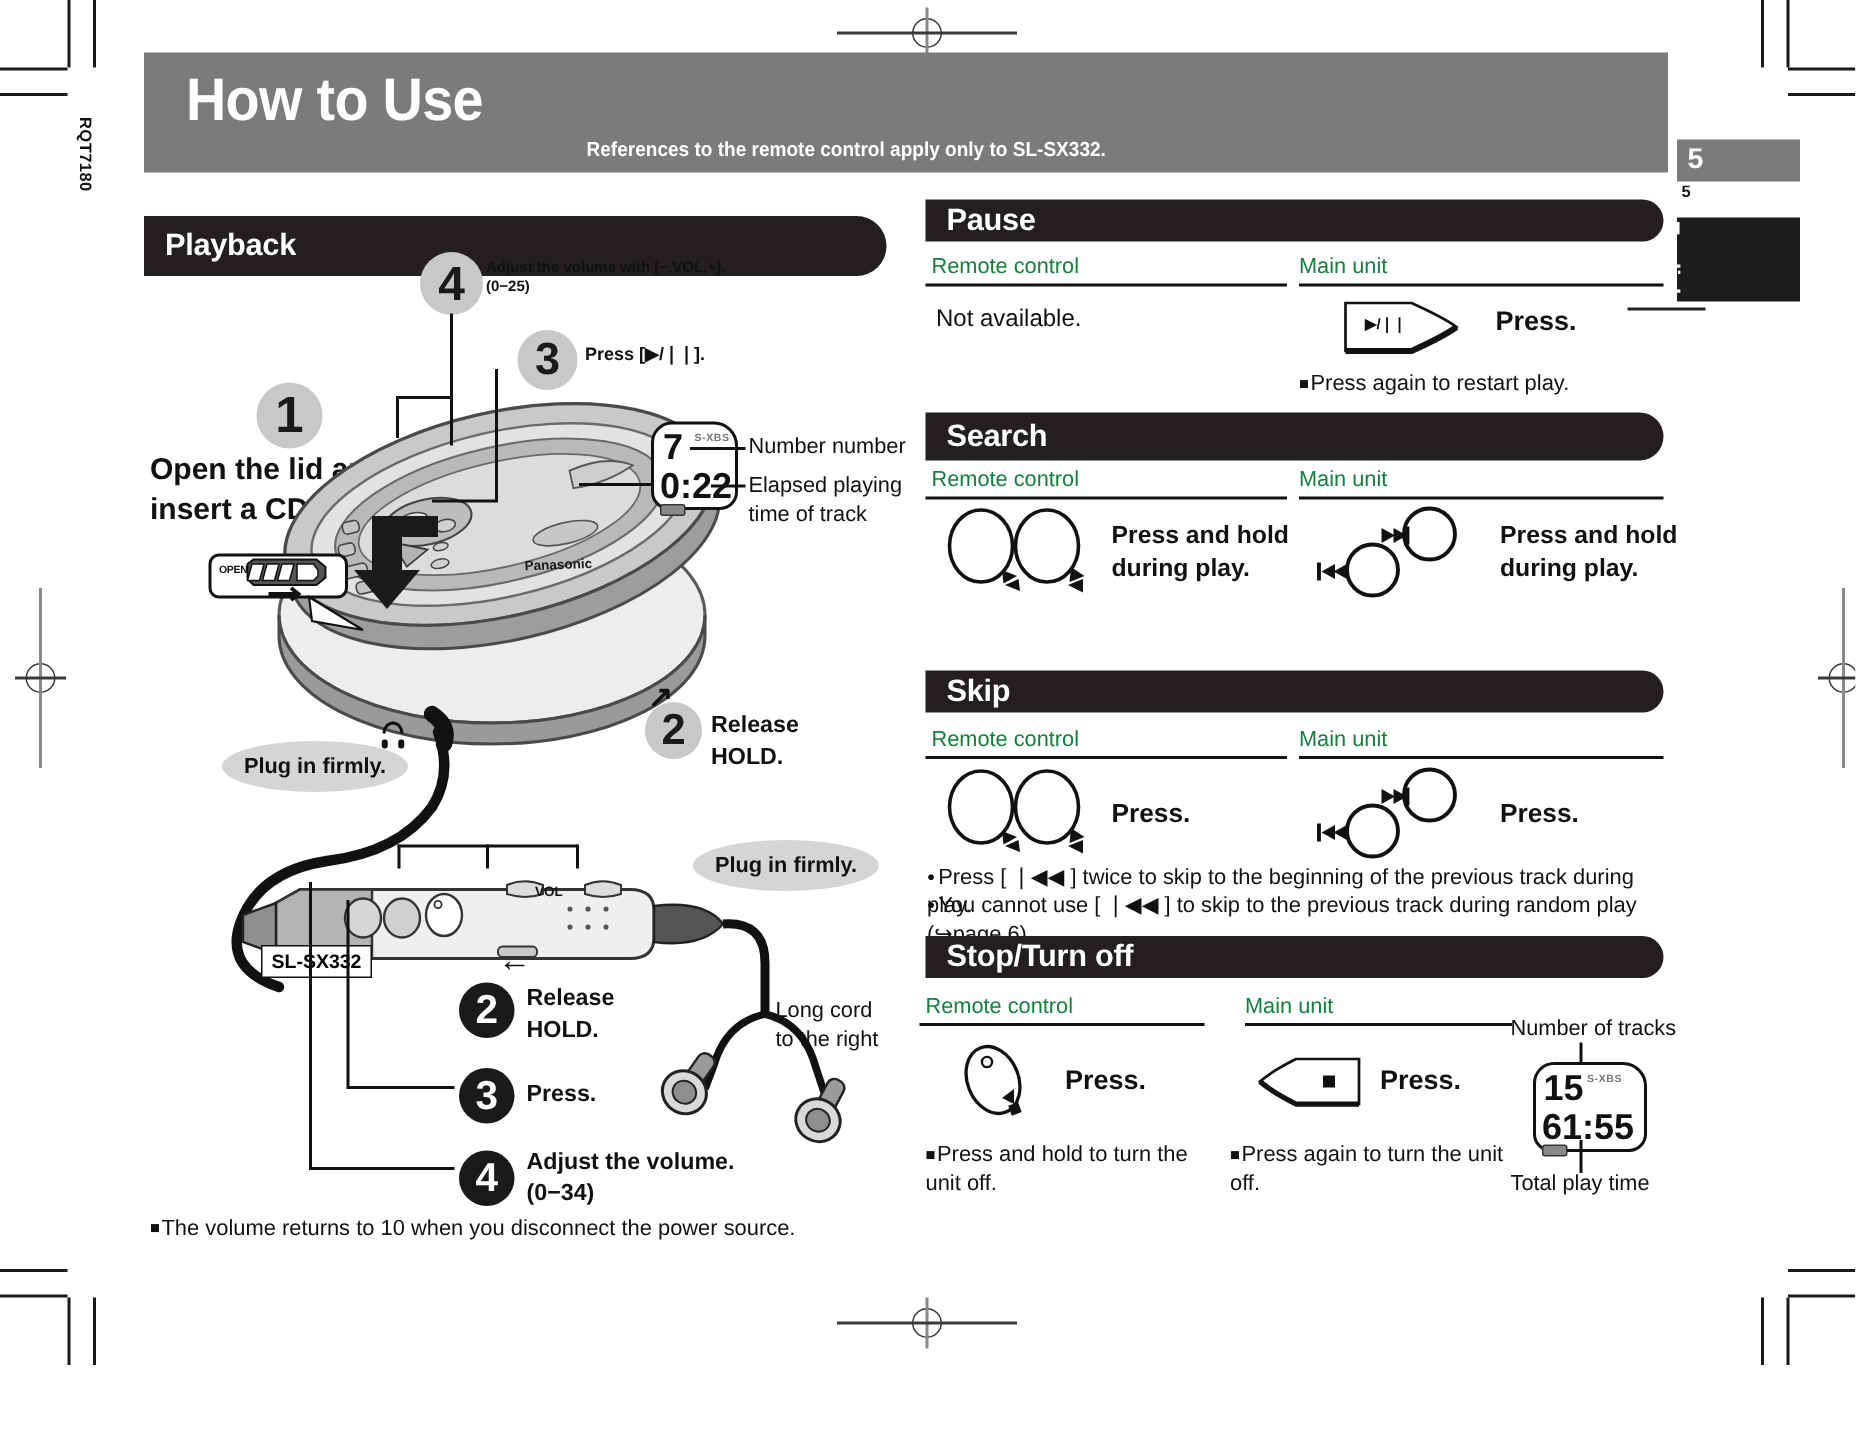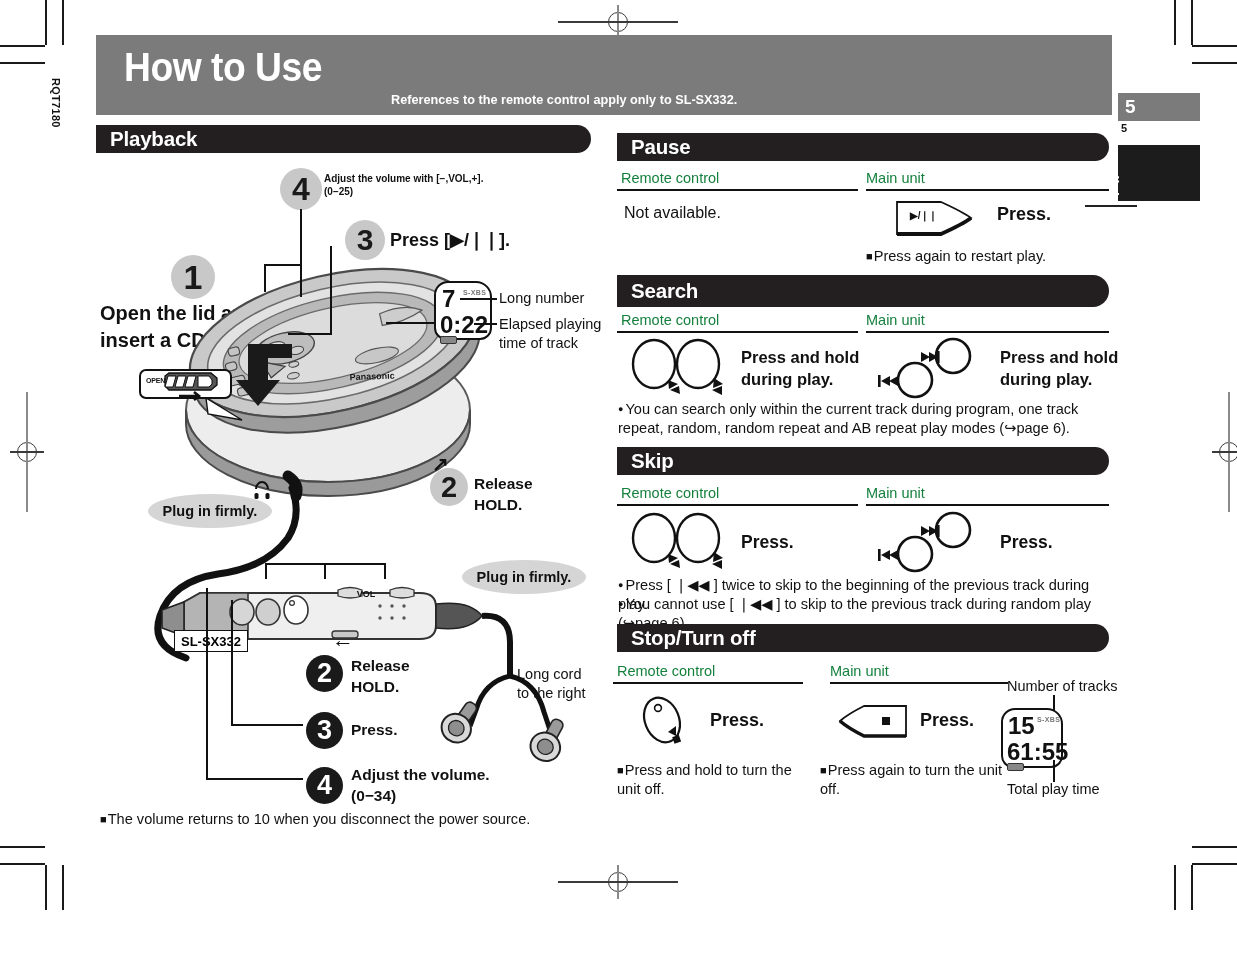--- a/index.html
+++ b/index.html
@@ -189,30 +189,30 @@
   </div>
 
   <div id="rqt">RQT7180</div>
   <div id="pagebox">5</div>
   <div id="pagenum-small">5</div>
   <div id="langtab">
     <span>English</span>
   </div>
   <div id="langline"></div>
 
-  <div class="sectionbar" style="left:96px;top:125px;width:495px;height:28px;">
+  <div class="sectionbar" style="left:96px;top:144px;width:495px;height:40px;">
     <span>Playback</span>
   </div>
 
   <div class="stepnum gray" style="left:280px;top:168px;width:42px;height:42px;font-size:32px;">4</div>
   <div class="t bold" style="left:324px;top:172px;font-size:10px;line-height:1.33;white-space:pre-line;">Adjust the volume with [−,VOL,+].
 (0−25)</div>
 
   <div class="stepnum gray" style="left:345px;top:220px;width:40px;height:40px;font-size:30px;">3</div>
-  <div class="t bold" style="left:390px;top:229px;font-size:18px;">Press [▶/❘❘].</div>
+  <div class="t bold" style="left:390px;top:229px;font-size:12px;">Press [▶/❘❘].</div>
 
   <div class="stepnum gray" style="left:171px;top:255px;width:44px;height:44px;font-size:34px;">1</div>
   <div class="t bold" style="left:100px;top:300px;font-size:20px;line-height:1.35;white-space:pre-line;">Open the lid and
 insert a CD.</div>
 
   <svg style="position:absolute;left:178px;top:235px;" width="330" height="260" viewBox="0 0 330 260">
 
     <ellipse cx="150" cy="175" rx="142" ry="72" fill="#ededed" stroke="#5a5a5a" stroke-width="2"></ellipse>
     <path d="M8,175 a142,72 0 0,0 284,0 l0,14 a142,72 0 0,1 -284,0 z" fill="#9a9a9a" stroke="#4a4a4a" stroke-width="2"></path>
 
@@ -272,21 +272,21 @@
   </svg>
 
   <div class="lcd" style="left:434px;top:281px;width:58px;height:59px;border-radius:14px 16px 12px 12px;">
     <span class="big" style="left:6px;top:2px;">7</span>
     <span class="xbs" style="left:27px;top:6px;">S-XBS</span>
     <span class="big" style="left:4px;top:28px;">0:22</span>
     <span class="batt" style="left:4px;top:53px;"></span>
   </div>
   <div class="leader" style="left:460px;top:298px;width:37px;height:1.6px;"></div>
   <div class="leader" style="left:474px;top:323px;width:23px;height:1.6px;"></div>
-  <div class="t" style="left:499px;top:290px;font-size:14.5px;">Long number</div>
+  <div class="t" style="left:499px;top:290px;font-size:14.5px;">Number number</div>
   <div class="t" style="left:499px;top:315px;font-size:14.5px;line-height:1.3;white-space:pre-line;">Elapsed playing
 time of track</div>
   <div class="leader" style="left:386px;top:322px;width:50px;height:1.6px;"></div>
 
   <div class="leader" style="left:300px;top:209px;width:1.6px;height:88px;"></div>
   <div class="leader" style="left:264px;top:264px;width:38px;height:1.6px;"></div>
   <div class="leader" style="left:264px;top:264px;width:1.6px;height:28px;"></div>
   <div class="leader" style="left:330px;top:246px;width:1.6px;height:88px;"></div>
   <div class="leader" style="left:288px;top:333px;width:44px;height:1.6px;"></div>
 
@@ -424,21 +424,20 @@
         <path d="M54,14 l9,5 l-9,5 z"></path>
         <rect x="62" y="13" width="2.6" height="12"></rect>
       <path d="M23,38 l-9,5 l9,5 z"></path>
         <path d="M15,38 l-9,5 l9,5 z"></path>
         <rect x="3" y="37" width="2.6" height="12"></rect>
     </g>
   </svg>
   <div class="t bold" style="left:1000px;top:347px;font-size:16.5px;line-height:1.33;white-space:pre-line;">Press and hold
 during play.</div>
 
-  <div class="note bullet-rd" style="left:618px;top:400px;width:492px;">You can search only within the current track during program, one track repeat, random, random repeat and AB repeat play modes (↪page 6).</div>
 
   <div class="sectionbar" style="left:617px;top:447px;width:492px;height:28px;">
     <span>Skip</span>
   </div>
   <div class="collabel" style="left:621px;top:485px;">Remote control</div>
   <div class="collabel" style="left:866px;top:485px;">Main unit</div>
   <div class="rule" style="left:617px;top:504px;width:241px;"></div>
   <div class="rule" style="left:866px;top:504px;width:243px;"></div>
 
   <svg style="position:absolute;left:630px;top:514px;" width="100" height="58" viewBox="0 0 100 58">
@@ -491,21 +490,21 @@
   </svg>
   <div class="t bold" style="left:920px;top:710px;font-size:18px;">Press.</div>
 
   <div class="note bullet-sq" style="left:820px;top:761px;width:200px;white-space:pre-line;">Press again to turn the unit
 off.</div>
   <div class="note bullet-sq" style="left:617px;top:761px;width:200px;white-space:pre-line;">Press and hold to turn the
 unit off.</div>
 
   <div class="t" style="left:1007px;top:678px;font-size:14.5px;">Number of tracks</div>
   <div class="leader" style="left:1053px;top:695px;width:1.6px;height:22px;"></div>
-  <div class="lcd" style="left:1001px;top:708px;width:62px;height:60px;border-radius:14px 16px 12px 12px;text-decoration:underline;">
+  <div class="lcd" style="left:1022px;top:708px;width:76px;height:60px;border-radius:14px 16px 12px 12px;text-decoration:underline;">
     <span class="big" style="left:5px;top:2px;">15</span>
     <span class="xbs" style="left:34px;top:6px;">S-XBS</span>
     <span class="big" style="left:4px;top:28px;">61:55</span>
     <span class="batt" style="left:4px;top:53px;"></span>
   </div>
   <div class="leader" style="left:1053px;top:760px;width:1.6px;height:22px;"></div>
   <div class="t" style="left:1007px;top:781px;font-size:14.5px;">Total play time</div>
 
 </div>
 

